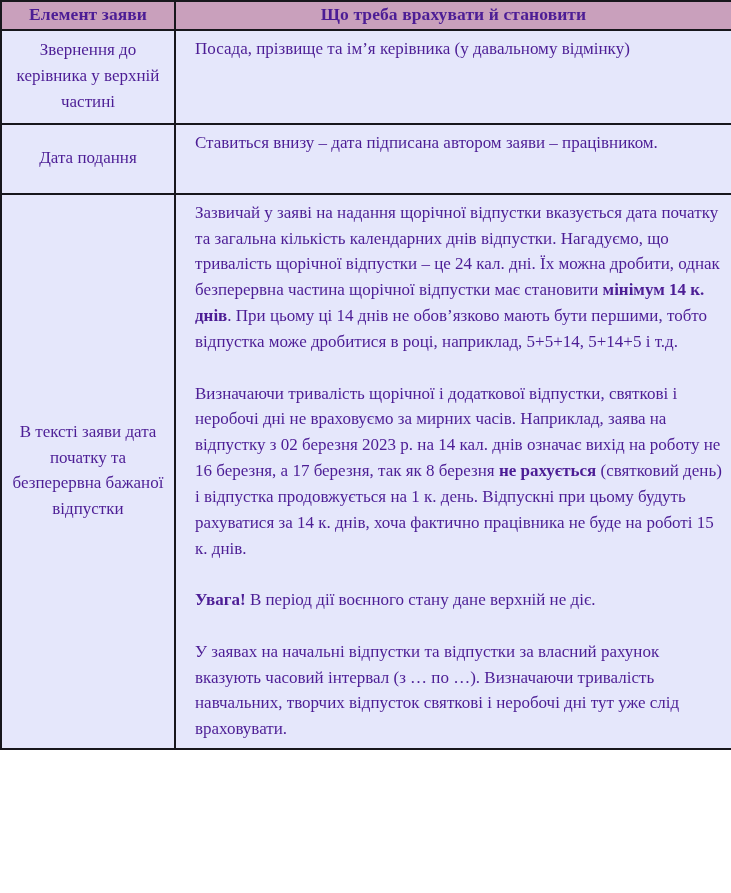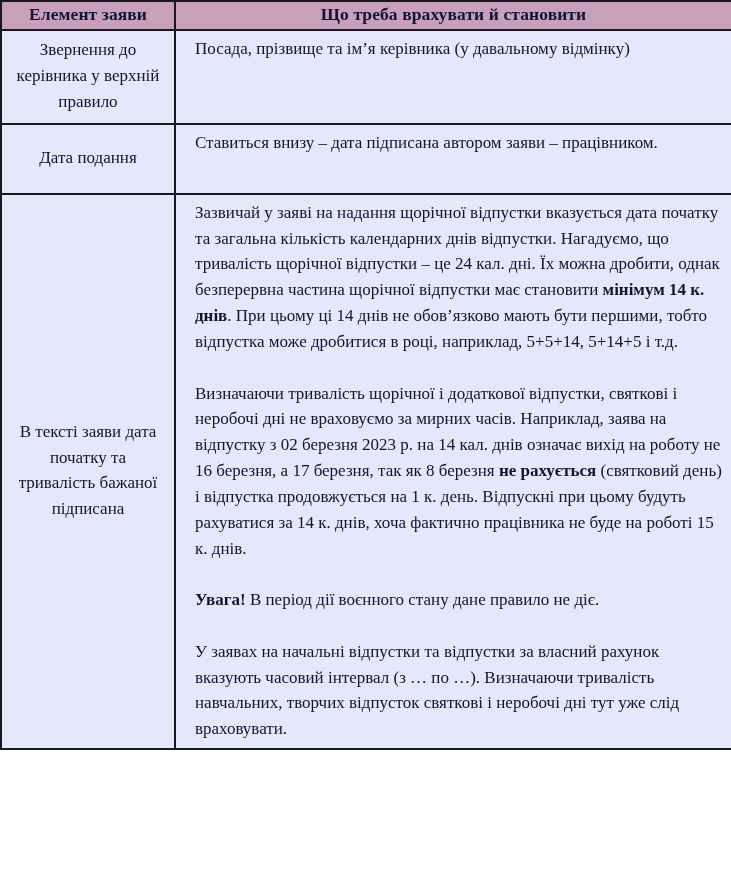--- a/index.html
+++ b/index.html
@@ -20,21 +20,21 @@
     table-layout: fixed;
   }
 
   .doc-table col.c1 { width: 174px; }
   .doc-table col.c2 { width: 557px; }
 
   .doc-table th,
   .doc-table td {
     border: 2px solid #17171c;
     vertical-align: middle;
-    color: #0f172a;
+    color: #4c1d95;
   }
 
   thead th {
     background: #c9a0bc;
     font-family: "Liberation Serif", "DejaVu Serif", serif;
     font-weight: bold;
     font-size: 17.5px;
     text-align: center;
     padding: 3px 4px 5px 4px;
     letter-spacing: 0.1px;
@@ -89,34 +89,34 @@
     <col class="c2">
   </colgroup>
   <thead>
     <tr>
       <th>Елемент заяви</th>
       <th>Що треба врахувати й становити</th>
     </tr>
   </thead>
   <tbody>
     <tr class="r1">
-      <td class="label-cell">Звернення до керівника у верхній правило</td>
+      <td class="label-cell">Звернення до керівника у верхній частині</td>
       <td class="body-cell">
         <p class="para">Посада, прізвище та ім’я керівника (у давальному відмінку)</p>
       </td>
     </tr>
     <tr class="r3">
       <td class="label-cell">Дата подання</td>
       <td class="body-cell">
         <p class="para">Ставиться внизу – дата підписана автором заяви – працівником.</p>
       </td>
     </tr>
     <tr class="r4">
-      <td class="label-cell">В тексті заяви дата початку та тривалість бажаної підписана</td>
+      <td class="label-cell">В тексті заяви дата початку та безперервна бажаної відпустки</td>
       <td class="body-cell mid">
           <p class="para"><span>Зазвичай у заяві на надання щорічної відпустки вказується дата початку та загальна кількість календарних днів відпустки. Нагадуємо, що тривалість щорічної відпустки – це 24 кал. дні. Їх можна дробити, однак безперервна частина щорічної відпустки має становити </span><b>мінімум 14 к. днів</b><span>. При цьому ці 14 днів не обов’язково мають бути першими, тобто відпустка може дробитися в році, наприклад, 5+5+14, 5+14+5 і т.д.</span></p>
           <p class="para"><span>Визначаючи тривалість щорічної і додаткової відпустки, святкові і неробочі дні не враховуємо за мирних часів. Наприклад, заява на відпустку з 02 березня 2023 р. на 14 кал. днів означає вихід на роботу не 16 березня, а 17 березня, так як 8 березня </span><b>не рахується</b><span> (святковий день) і відпустка продовжується на 1 к. день. Відпускні при цьому будуть рахуватися за 14 к. днів, хоча фактично працівника не буде на роботі 15 к. днів.</span></p>
-          <p class="para"><b>Увага!</b><span> В період дії воєнного стану дане правило не діє.</span></p>
+          <p class="para"><b>Увага!</b><span> В період дії воєнного стану дане верхній не діє.</span></p>
           <p class="para"><span>У заявах на начальні відпустки та відпустки за власний рахунок вказують часовий інтервал (з … по …). Визначаючи тривалість навчальних, творчих відпусток святкові і неробочі дні тут уже слід враховувати.</span></p>
         </td>
     </tr>
   </tbody>
 </table>
 
 </body></html>

